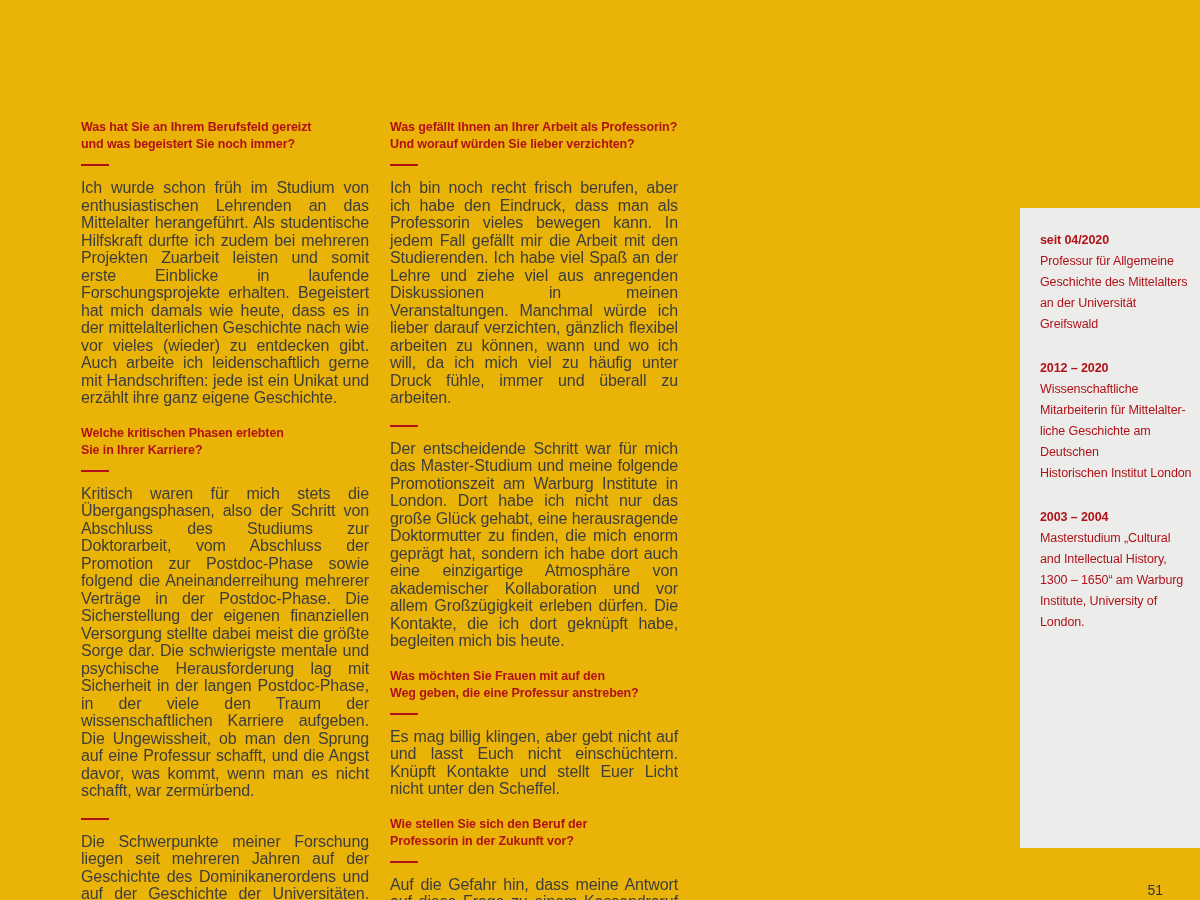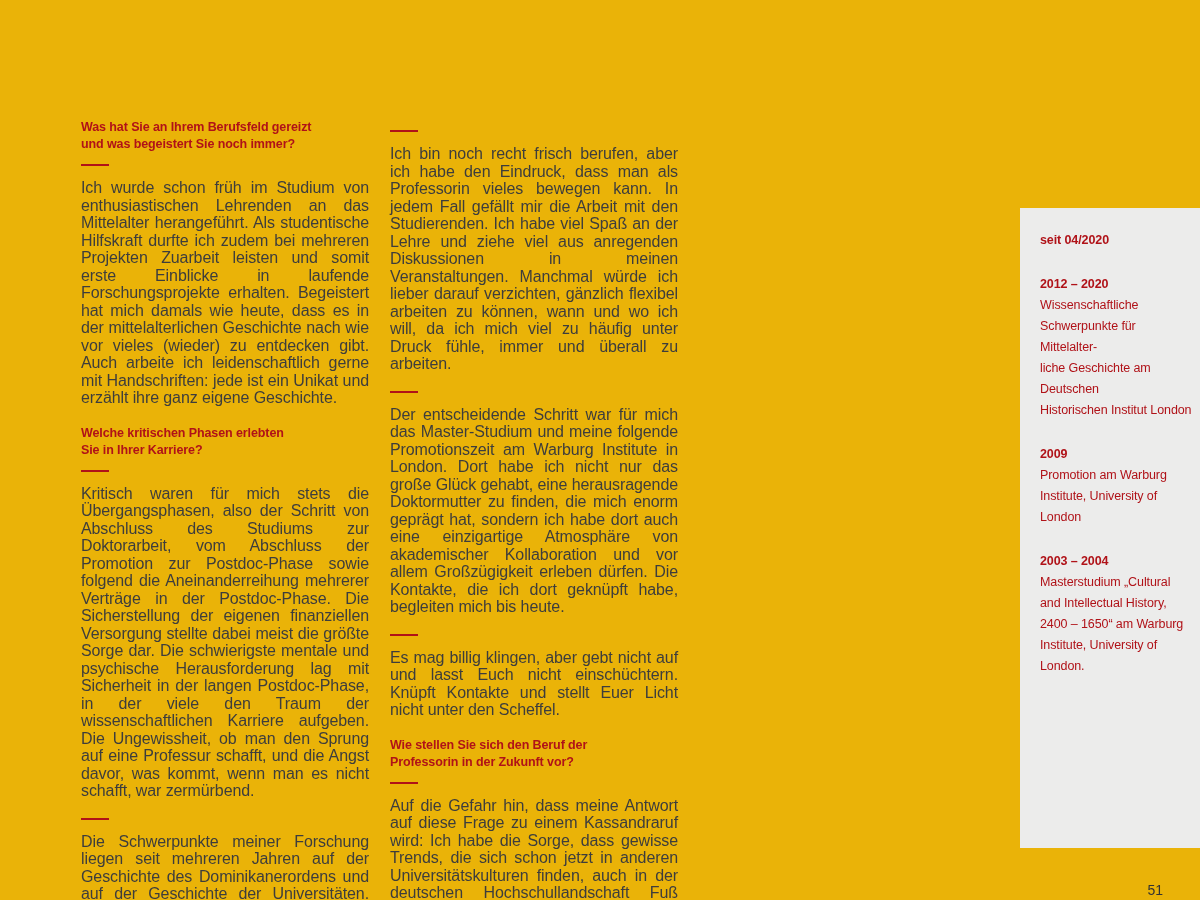--- a/index.html
+++ b/index.html
@@ -96,60 +96,62 @@
       <p class="answer">Kritisch waren für mich stets die Übergangsphasen, also der Schritt von Abschluss des Studiums zur Doktorarbeit, vom Abschluss der Promotion zur Postdoc-Phase sowie folgend die Aneinanderreihung mehrerer Verträge in der Postdoc-Phase. Die Sicherstellung der eigenen finanziellen Versorgung stellte dabei meist die größte Sorge dar. Die schwierigste mentale und psychische Herausforderung lag mit Sicherheit in der langen Postdoc-Phase, in der viele den Traum der wissenschaftlichen Karriere aufgeben. Die Ungewissheit, ob man den Sprung auf eine Professur schafft, und die Angst davor, was kommt, wenn man es nicht schafft, war zermürbend.</p>
     </section>
     <section class="qa">
       <div class="rule"></div>
       <p class="answer">Die Schwerpunkte meiner Forschung liegen seit mehreren Jahren auf der Geschichte des Dominikanerordens und auf der Geschichte der Universitäten. Die beiden Felder verbinde ich momentan in meiner Arbeit an einer Monographie zu den Verbindungen der Dominikaner zur Universität Oxford vor der Reformation. Ein weiteres Forschungsgebiet, auf dem ich gerne arbeite, ist das des italienischen Renaissance-Humanismus.</p>
     </section>
   </div>
 
   <div class="column col-mid">
     <section class="qa">
+      <h3 class="question">Was gefällt Ihnen an Ihrer Arbeit als Professorin?
+Und worauf würden Sie lieber verzichten?</h3>
       <div class="rule"></div>
       <p class="answer">Ich bin noch recht frisch berufen, aber ich habe den Eindruck, dass man als Professorin vieles bewegen kann. In jedem Fall gefällt mir die Arbeit mit den Studierenden. Ich habe viel Spaß an der Lehre und ziehe viel aus anregenden Diskussionen in meinen Veranstaltungen. Manchmal würde ich lieber darauf verzichten, gänzlich flexibel arbeiten zu können, wann und wo ich will, da ich mich viel zu häufig unter Druck fühle, immer und überall zu arbeiten.</p>
     </section>
     <section class="qa">
       <div class="rule"></div>
       <p class="answer">Der entscheidende Schritt war für mich das Master-Studium und meine folgende Promotionszeit am Warburg Institute in London. Dort habe ich nicht nur das große Glück gehabt, eine herausragende Doktormutter zu finden, die mich enorm geprägt hat, sondern ich habe dort auch eine einzigartige Atmosphäre von akademischer Kollaboration und vor allem Großzügigkeit erleben dürfen. Die Kontakte, die ich dort geknüpft habe, begleiten mich bis heute.</p>
     </section>
     <section class="qa">
+      <h3 class="question">Was möchten Sie Frauen mit auf den
+Weg geben, die eine Professur anstreben?</h3>
       <div class="rule"></div>
       <p class="answer">Es mag billig klingen, aber gebt nicht auf und lasst Euch nicht einschüchtern. Knüpft Kontakte und stellt Euer Licht nicht unter den Scheffel.</p>
     </section>
     <section class="qa">
       <h3 class="question">Wie stellen Sie sich den Beruf der
 Professorin in der Zukunft vor?</h3>
       <div class="rule"></div>
       <p class="answer">Auf die Gefahr hin, dass meine Antwort auf diese Frage zu einem Kassandraruf wird: Ich habe die Sorge, dass gewisse Trends, die sich schon jetzt in anderen Universitätskulturen finden, auch in der deutschen Hochschullandschaft Fuß fassen werden. Das betrifft hauptsächlich die Ökonomisierung von Forschung und Lehre. Ich hoffe, dass ich mit meinen Befürchtungen falsch liege!</p>
     </section>
   </div>
 
   <aside class="sidebar">
     <div class="cv-entry">
       <div class="cv-period">seit 04/2020</div>
+      <div class="cv-detail">Professur für Allgemeine
+Geschichte des Mittelalters
+an der Universität Greifswald</div>
     </div>
     <div class="cv-entry">
       <div class="cv-period">2012 – 2020</div>
       <div class="cv-detail">Wissenschaftliche
-Schwerpunkte für Mittelalter-
+Mitarbeiterin für Mittelalter-
 liche Geschichte am Deutschen
 Historischen Institut London</div>
-    </div>
-    <div class="cv-entry">
-      <div class="cv-period">2009</div>
-      <div class="cv-detail">Promotion am Warburg
-Institute, University of London</div>
     </div>
     <div class="cv-entry">
       <div class="cv-period">2003 – 2004</div>
       <div class="cv-detail">Masterstudium „Cultural
 and Intellectual History,
-2400 – 1650“ am Warburg
+1300 – 1650“ am Warburg
 Institute, University of London.</div>
     </div>
 
   </aside>
 
   <div class="page-number">51</div>
 
 </div>
 
 </body></html>

